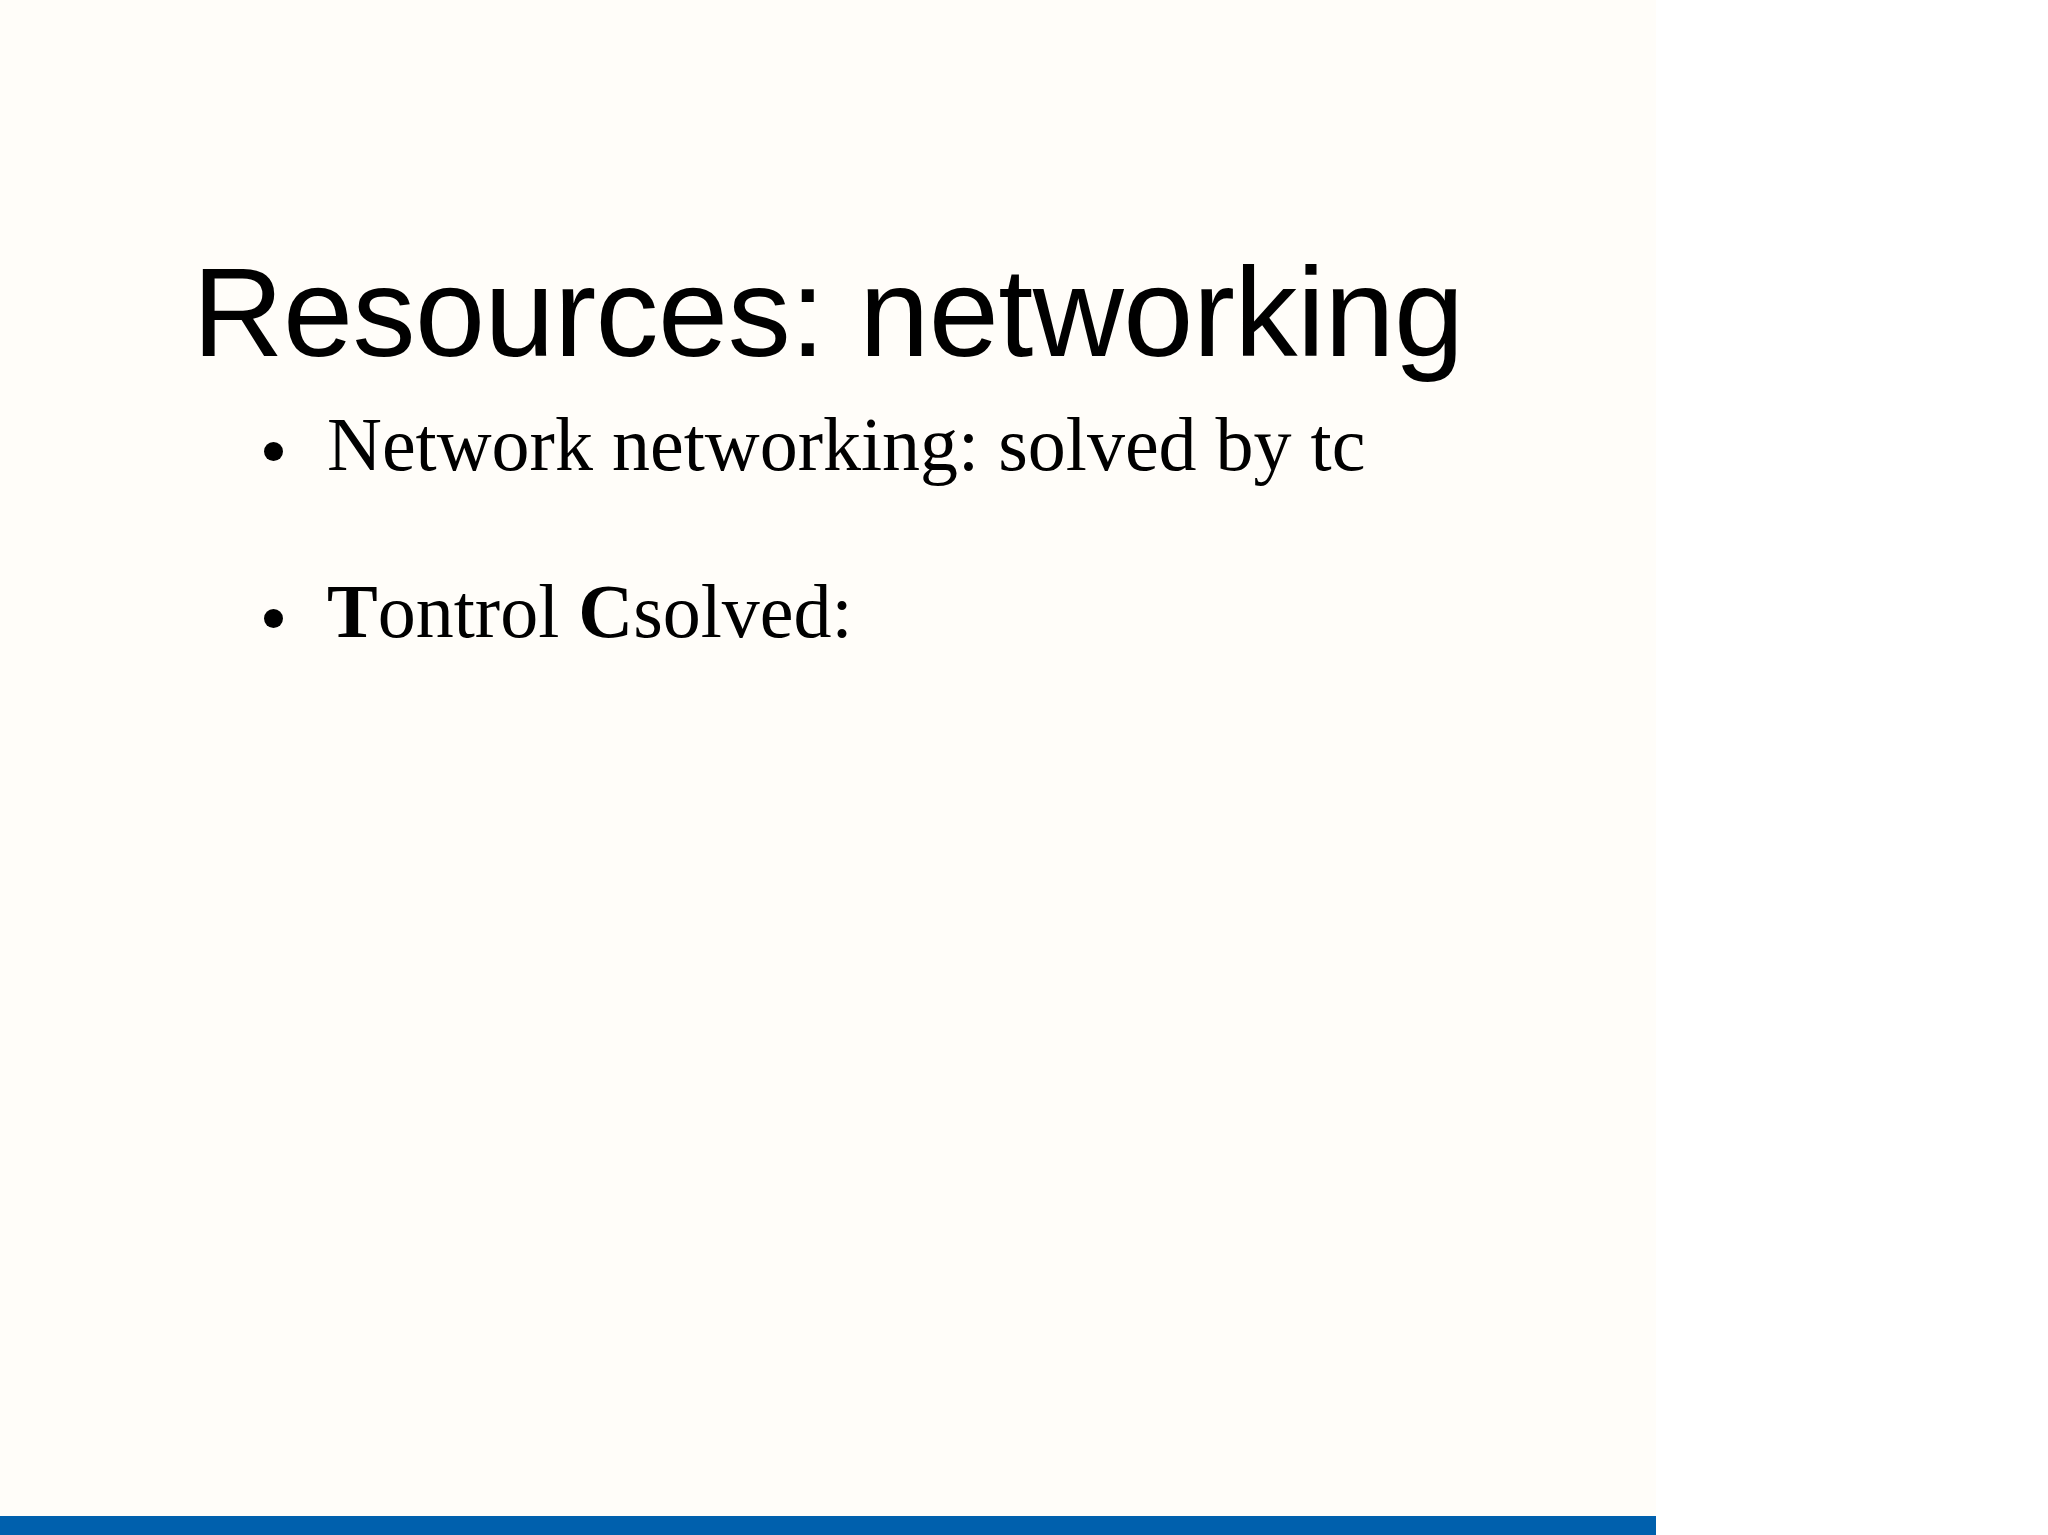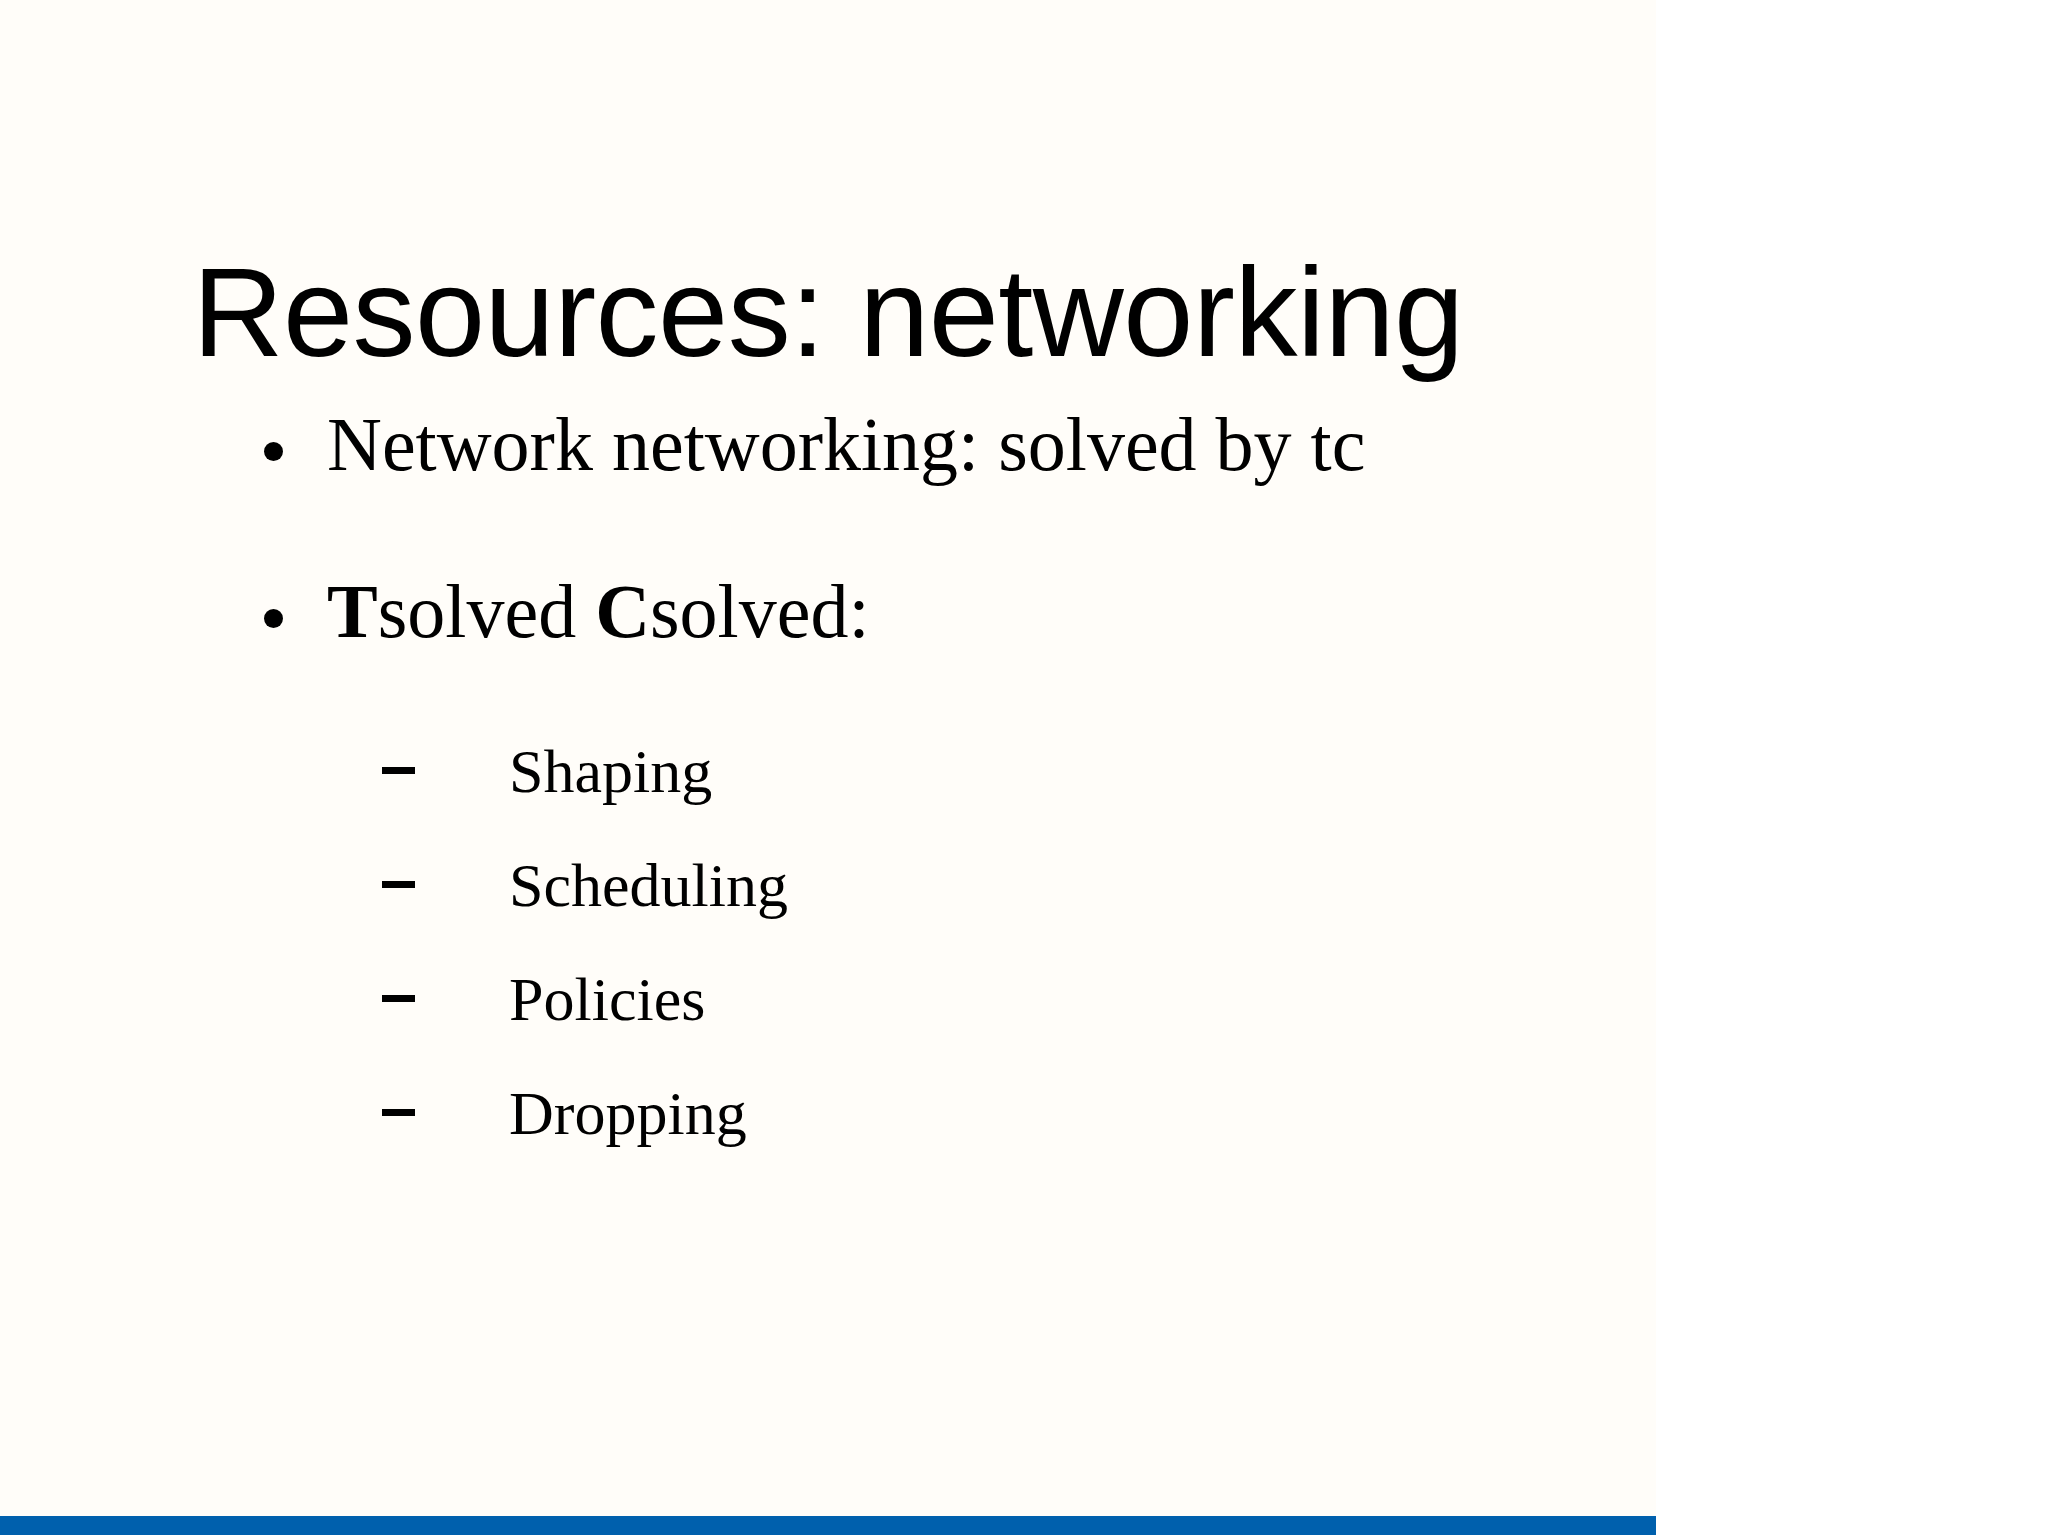--- a/index.html
+++ b/index.html
@@ -125,43 +125,20 @@
 
   <div class="body-outline">
 
     <div class="lvl1">
       <span class="marker"></span>
       <span class="txt">Network networking: solved by tc</span>
     </div>
 
     <div class="lvl1">
       <span class="marker"></span>
-      <span class="txt"><span class="cap">T</span><span>solved </span><span class="cap">C</span><span>solved:</span></span>
+      <span class="txt"><span class="cap">T</span><span>ontrol </span><span class="cap">C</span><span>solved:</span></span>
     </div>
 
-    <div class="lvl2-group">
-
-      <div class="lvl2">
-        <span class="marker"></span>
-        <span class="txt">Shaping</span>
-      </div>
-
-      <div class="lvl2">
-        <span class="marker"></span>
-        <span class="txt">Scheduling</span>
-      </div>
-
-      <div class="lvl2">
-        <span class="marker"></span>
-        <span class="txt">Policies</span>
-      </div>
-
-      <div class="lvl2">
-        <span class="marker"></span>
-        <span class="txt">Dropping</span>
-      </div>
-
-    </div>
   </div>
 
   <div class="footer-bar"></div>
 
 </div>
 
 </body></html>

